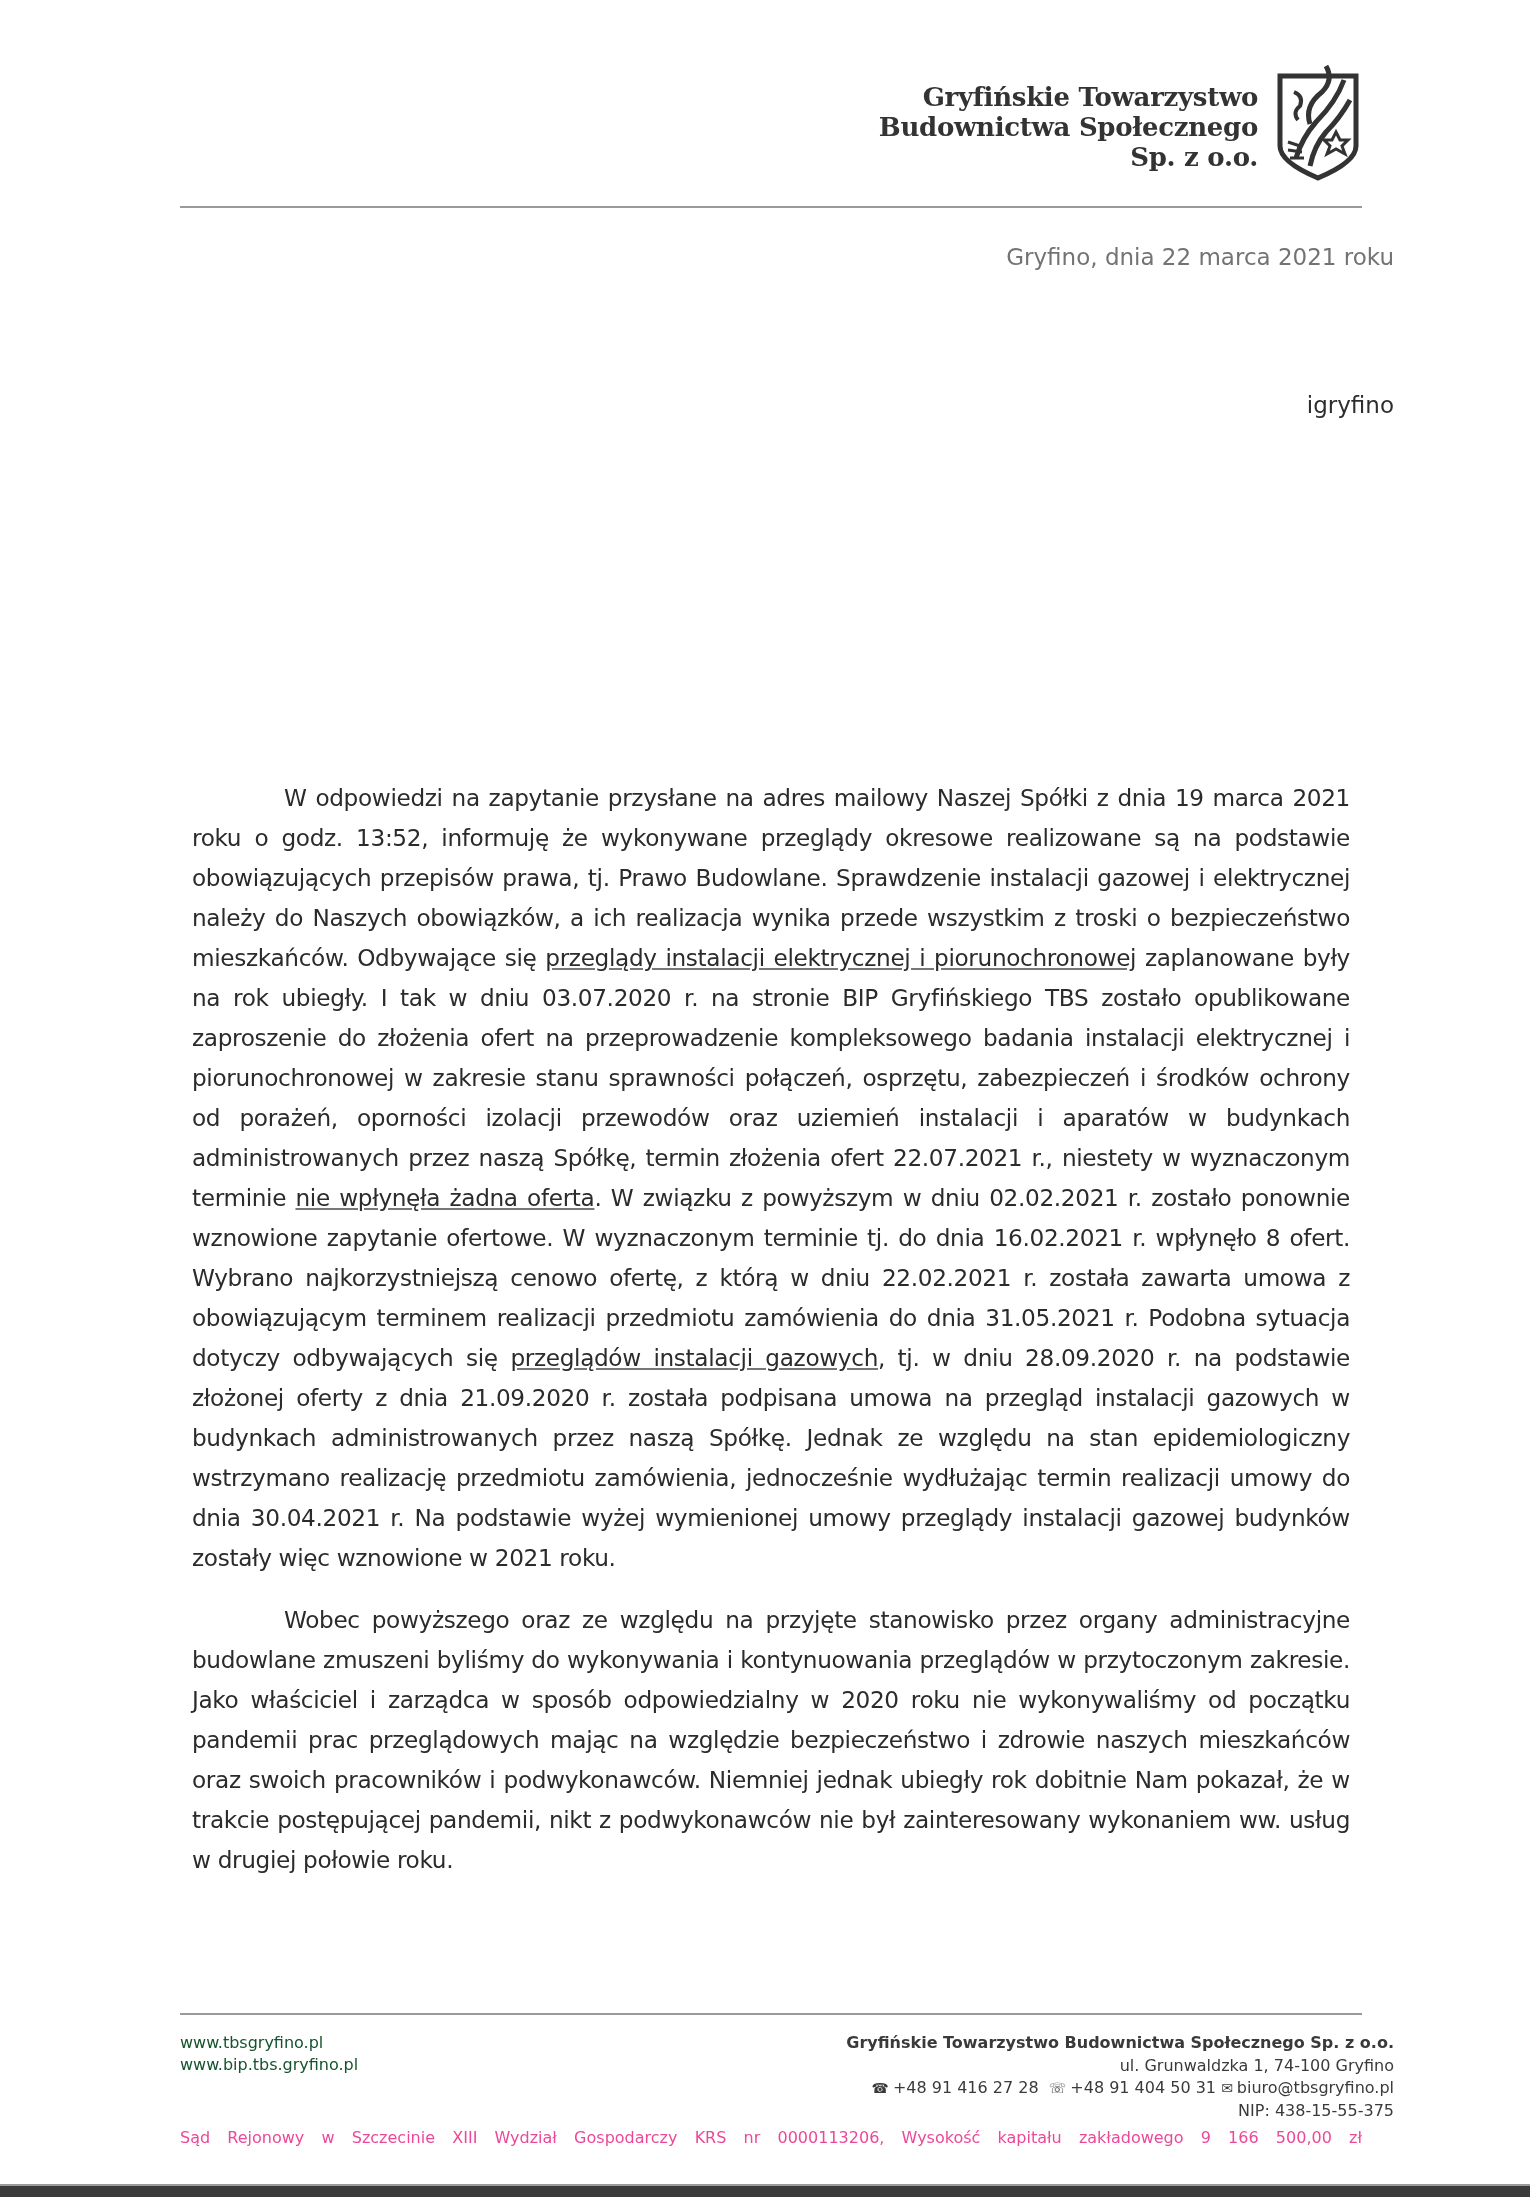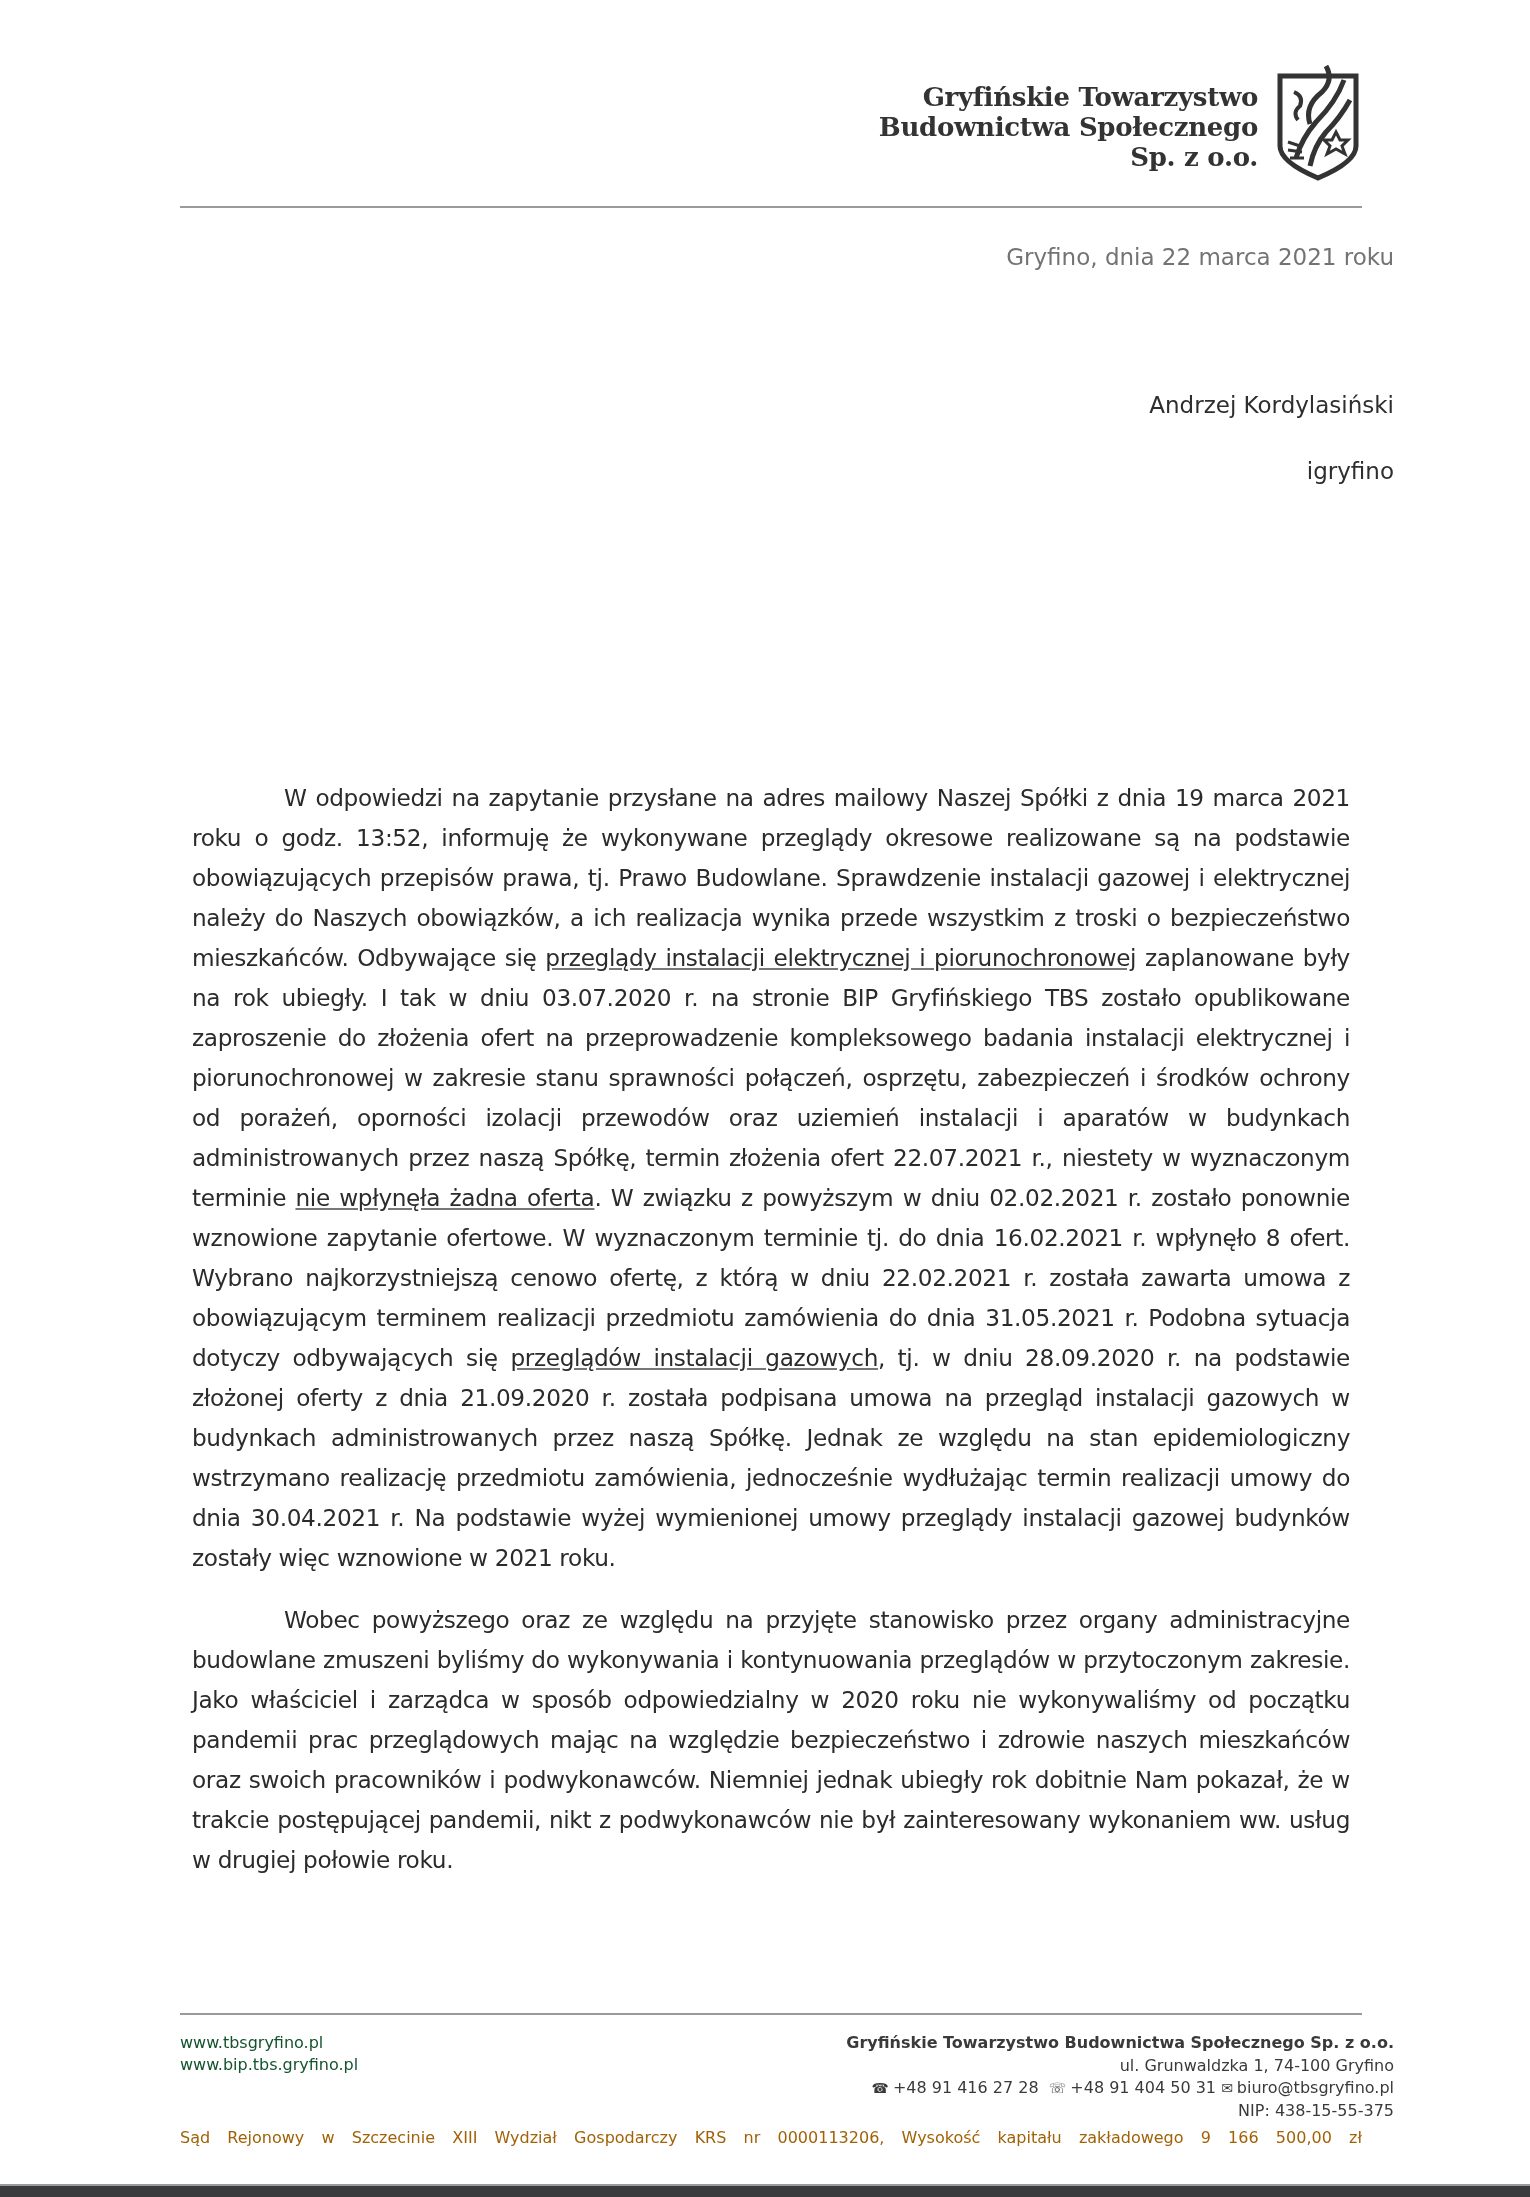--- a/index.html
+++ b/index.html
@@ -22,21 +22,21 @@
 
   .body-text { position: absolute; left: 180px; top: 766px; width: 1182px; font-size: 23.2px; line-height: 40px; color: #2b2b2b; text-align: justify; letter-spacing: -0.35px; }
   .body-text p { margin: 12px; text-indent: 92px; }
   .body-text p + p { margin-top: 22px; }
   .u { text-decoration: underline; text-decoration-color: #777; }
 
   .footer-rule { position: absolute; left: 180px; top: 2013px; width: 1182px; height: 2px; background: #9a9a9a; }
   .footer-left { position: absolute; left: 180px; top: 2032px; font-size: 16px; line-height: 22px; color: #14532d; }
   .footer-right { position: absolute; right: 168px; top: 2032px; text-align: right; font-size: 16px; line-height: 22.5px; color: #3a3a3a; }
   .footer-right .fcompany { font-weight: bold; }
-  .footer-court { position: absolute; left: 180px; top: 2128px; width: 1182px; font-size: 16px; color: #a16207; text-align: justify; text-align-last: justify; }
+  .footer-court { position: absolute; left: 180px; top: 2128px; width: 1182px; font-size: 16px; color: #ec4899; text-align: justify; text-align-last: justify; }
   .ico { display: inline-block; font-size: 14px; margin-right: 4px; }
 </style>
 </head>
 <body>
 
 <div class="page">
 
   <div class="header">
     <div class="company-name">
       <div>Gryfińskie Towarzystwo</div>
@@ -53,21 +53,20 @@
         <path d="M14 80 L26 84 M14 88 L28 90 M16 96 L30 96" stroke="#333" stroke-width="3"></path>
         <polygon points="62,70 66,78 74,78 68,84 71,92 62,87 53,92 56,84 50,78 58,78" fill="none" stroke="#333" stroke-width="3"></polygon>
       </svg>
     </div>
   </div>
   <div class="header-rule"></div>
 
   <div class="place-date">Gryfino, dnia 22 marca 2021 roku</div>
 
   <div class="recipient">
-    <div>Andrzej Kordylasiński</div>
     <div>igryfino</div>
   </div>
 
 
   <div class="body-text">
     <p><span>W odpowiedzi na zapytanie przysłane na adres mailowy Naszej Spółki z dnia 19 marca 2021 roku o godz. 13:52, informuję że wykonywane przeglądy okresowe realizowane są na podstawie obowiązujących przepisów prawa, tj. Prawo Budowlane. Sprawdzenie instalacji gazowej i elektrycznej należy do Naszych obowiązków, a ich realizacja wynika przede wszystkim z troski o bezpieczeństwo mieszkańców. Odbywające się </span><span class="u">przeglądy instalacji elektrycznej i piorunochronowej</span><span> zaplanowane były na rok ubiegły. I tak w dniu 03.07.2020 r.  na stronie BIP Gryfińskiego TBS zostało opublikowane zaproszenie  do złożenia ofert na przeprowadzenie kompleksowego badania instalacji elektrycznej i piorunochronowej w zakresie stanu sprawności połączeń, osprzętu, zabezpieczeń i środków ochrony od porażeń, oporności izolacji przewodów oraz uziemień  instalacji i aparatów w budynkach administrowanych przez naszą Spółkę, termin złożenia ofert 22.07.2021 r., niestety w wyznaczonym terminie </span><span class="u">nie wpłynęła żadna oferta</span><span>. W związku z powyższym w dniu 02.02.2021 r. zostało ponownie wznowione zapytanie ofertowe. W wyznaczonym terminie tj.  do dnia 16.02.2021 r. wpłynęło 8 ofert. Wybrano najkorzystniejszą cenowo ofertę, z którą w dniu 22.02.2021 r. została zawarta umowa z obowiązującym terminem realizacji przedmiotu zamówienia do dnia 31.05.2021 r. Podobna sytuacja dotyczy odbywających się </span><span class="u">przeglądów instalacji gazowych</span><span>, tj. w dniu 28.09.2020 r. na podstawie złożonej oferty z dnia 21.09.2020 r. została podpisana umowa na przegląd instalacji gazowych w budynkach administrowanych przez naszą Spółkę. Jednak ze względu na stan epidemiologiczny wstrzymano realizację przedmiotu zamówienia, jednocześnie wydłużając termin realizacji umowy do dnia 30.04.2021 r. Na podstawie wyżej wymienionej umowy przeglądy instalacji gazowej budynków zostały więc wznowione w 2021 roku.</span></p>
     <p>Wobec powyższego oraz ze względu na przyjęte stanowisko przez organy administracyjne budowlane zmuszeni byliśmy do wykonywania i kontynuowania przeglądów w przytoczonym zakresie. Jako właściciel i zarządca w sposób odpowiedzialny w 2020 roku nie wykonywaliśmy od początku pandemii prac przeglądowych mając na względzie bezpieczeństwo i zdrowie naszych mieszkańców oraz swoich pracowników i podwykonawców. Niemniej jednak ubiegły rok dobitnie Nam pokazał, że w trakcie postępującej pandemii, nikt z podwykonawców nie był zainteresowany wykonaniem ww. usług w drugiej połowie roku.</p>
   </div>
 
   <div class="footer-rule"></div>

